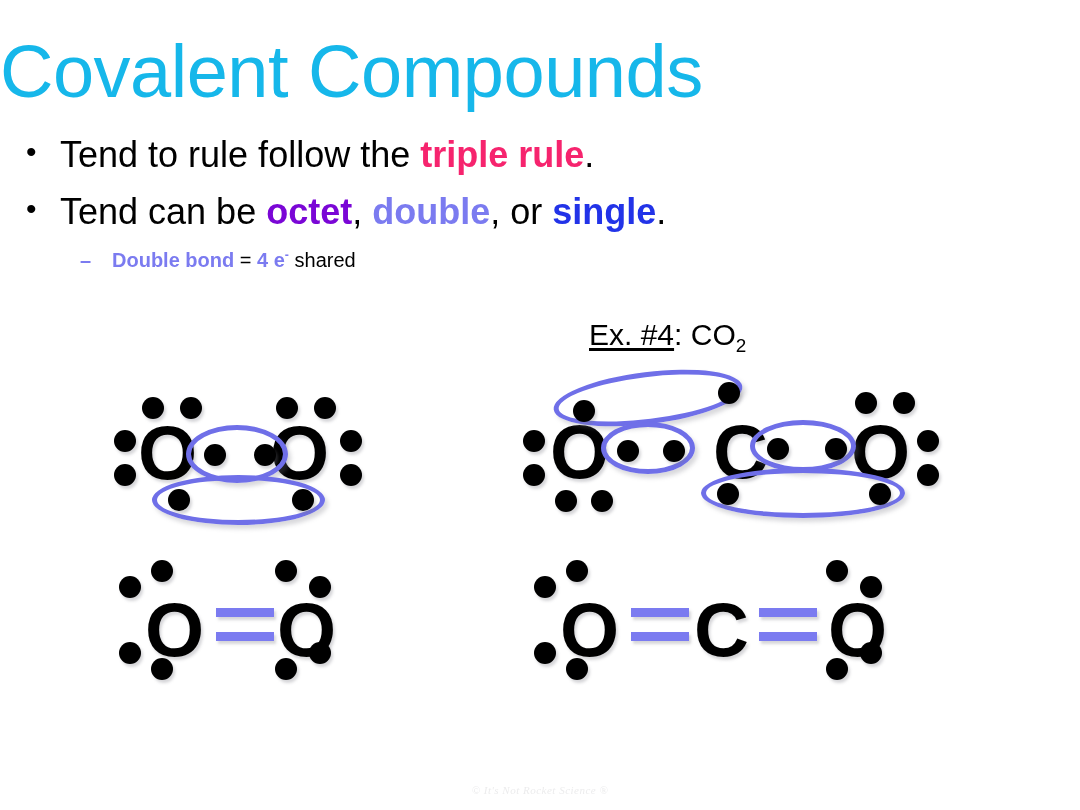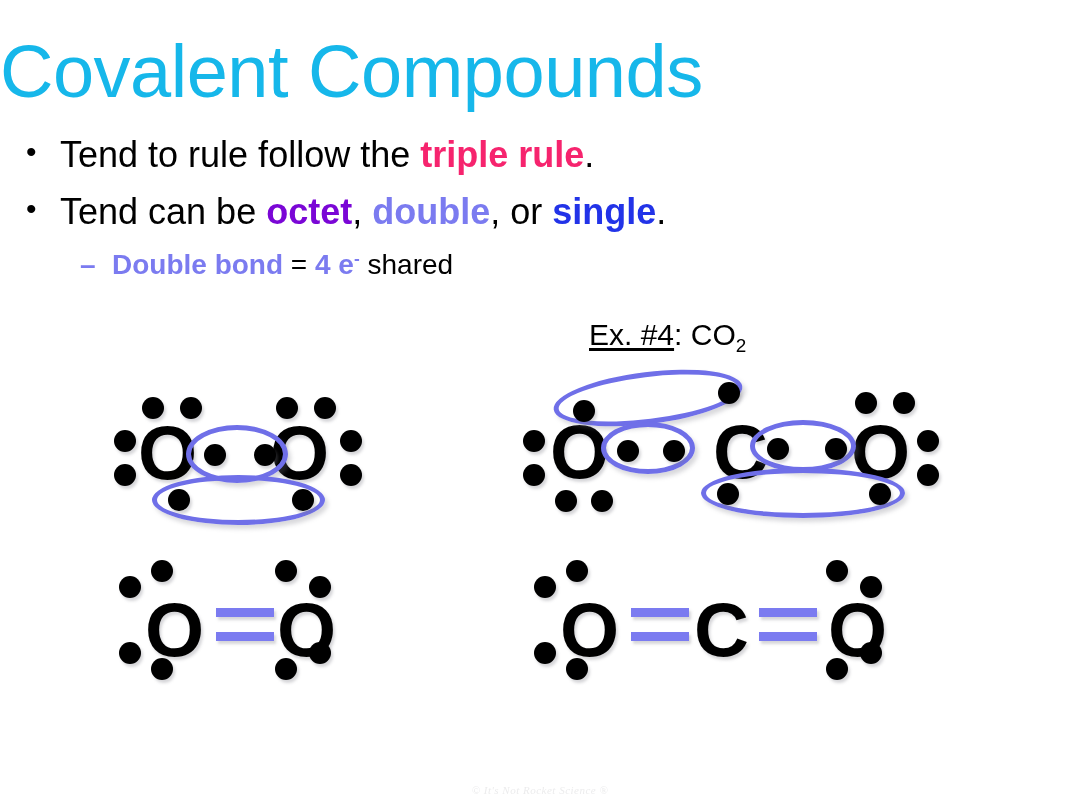--- a/index.html
+++ b/index.html
@@ -21,21 +21,21 @@
   
   .bullet{
     position:absolute;left:26px;
     font-size:36px;color:#000;line-height:1.12;white-space:nowrap;
   }
   .bullet .dot{display:inline-block;width:34px;font-size:30px;vertical-align:top;}
   #bullet1{top:135px;}
   #bullet2{top:192px;}
   .sub{
     position:absolute;left:80px;top:249px;
-    font-size:28px;color:#000;white-space:nowrap;line-height:1.1;
+    font-size:20px;color:#000;white-space:nowrap;line-height:1.1;
   }
   .sub .dash{display:inline-block;width:32px;color:#7b7bf0;font-weight:bold;}
   b.pink{color:#f6246e;}
   b.purple{color:#7a06d6;}
   b.peri{color:#7b7bf0;}
   b.blue{color:#2233e8;}
   .sup{font-size:0.62em;vertical-align:super;}
   .sub-num{font-size:0.63em;vertical-align:sub;}
 
   

